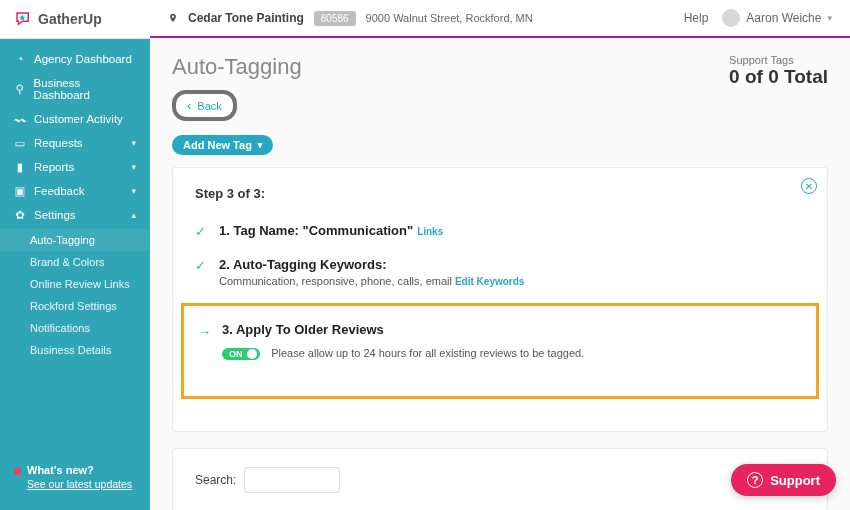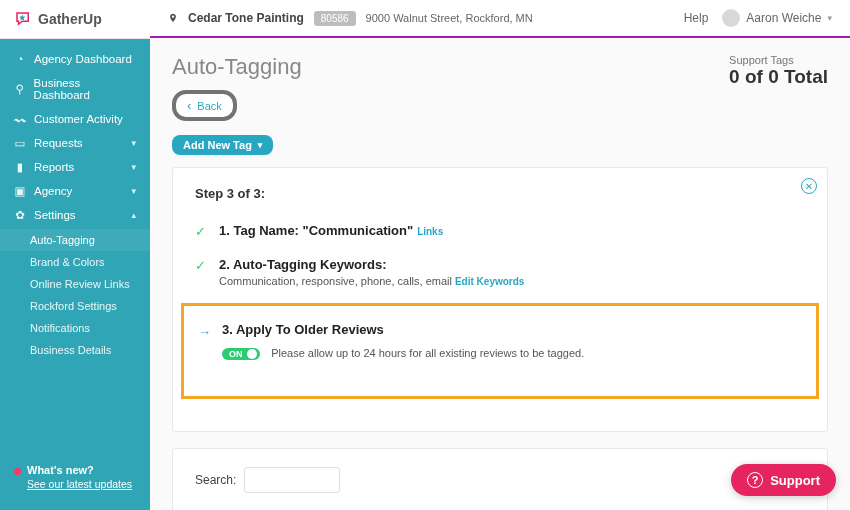--- a/index.html
+++ b/index.html
@@ -37,21 +37,21 @@
 .page { padding: 16px 22px; overflow-y: auto; flex: 1; }
 .page-head { display: flex; justify-content: space-between; align-items: flex-start; margin-bottom: 14px; }
 .page-title { font-size: 22px; color: #888; font-weight: 500; }
 .active-tags { text-align: left; }
 .active-tags .label { font-size: 11px; color: #777; }
 .active-tags .count { font-size: 19px; font-weight: 700; color: #333; }
 
 .btn { display: inline-flex; align-items: center; gap: 4px; border-radius: 14px; padding: 4px 11px; font-size: 11px; cursor: pointer; border: none; }
 .btn-back { border: 4px solid #737373; color: #28a7c3; background: #fff; }
 .btn-back::before { content: "‹"; font-size: 13px; margin-right: 2px; }
-.btn-teal { background: #28a7c3; color: #fff; font-weight: 600; border-radius: 8px; }
+.btn-teal { background: #28a7c3; color: #fff; font-weight: 600; }
 .btn-teal .chev-d { font-size: 9px; margin-left: 2px; }
 .btn-save { background: #a4d9e5; color: #fff; font-weight: 600; }
 .btn-save::before { content: "✓"; margin-right: 4px; }
 
 .card { background: #fff; border: 1px solid #e8e8e8; border-radius: 3px; padding: 18px 22px 22px; margin-top: 12px; position: relative; }
 .card-close { position: absolute; top: 10px; right: 10px; width: 16px; height: 16px; border: 1px solid #28a7c3; color: #28a7c3; border-radius: 50%; display: flex; align-items: center; justify-content: center; font-size: 10px; cursor: pointer; }
 .step-head { font-size: 13px; font-weight: 700; margin-bottom: 16px; }
 .step-row { display: flex; align-items: flex-start; gap: 10px; padding: 6px 0 12px; }
 .step-row .mark { color: #2ecc71; font-size: 13px; width: 14px; flex-shrink: 0; margin-top: 1px; }
 .step-row.current .mark { color: #28a7c3; }
@@ -104,21 +104,21 @@
           <span>Requests</span>
           <span class="chev">▾</span>
         </div>
       <div class="nav-item">
           <span class="icon">▮</span>
           <span>Reports</span>
           <span class="chev">▾</span>
         </div>
       <div class="nav-item">
           <span class="icon">▣</span>
-          <span>Agency</span>
+          <span>Feedback</span>
           <span class="chev">▾</span>
         </div>
       <div class="nav-item">
           <span class="icon">✿</span>
           <span>Settings</span>
           <span class="chev">▴</span>
         </div>
       <div class="nav-sub">
         <div class="sub-item active">Auto-Tagging</div>
         <div class="sub-item">Brand &amp; Colors</div>

